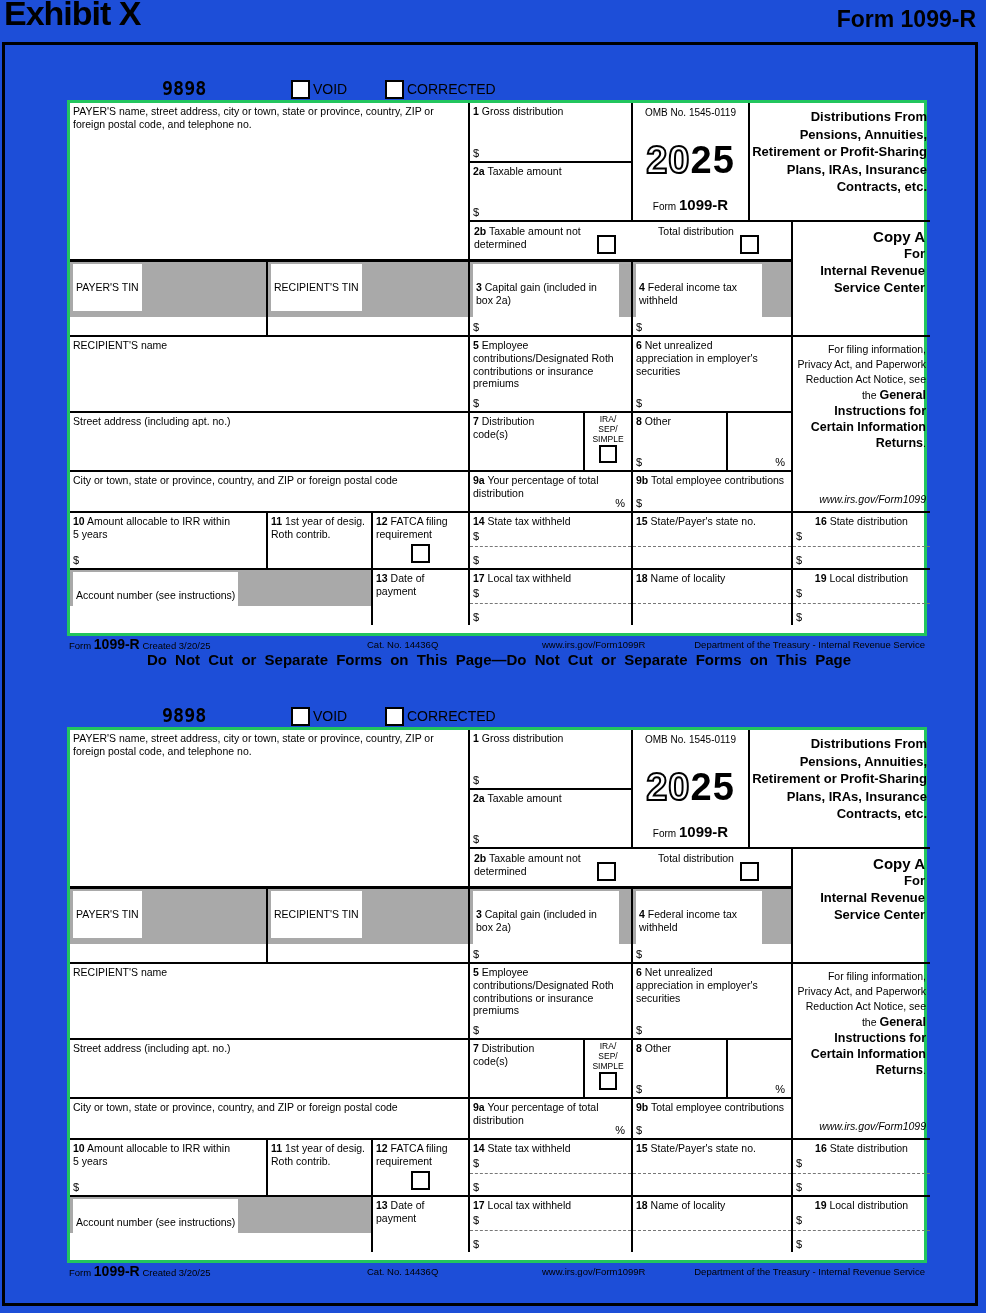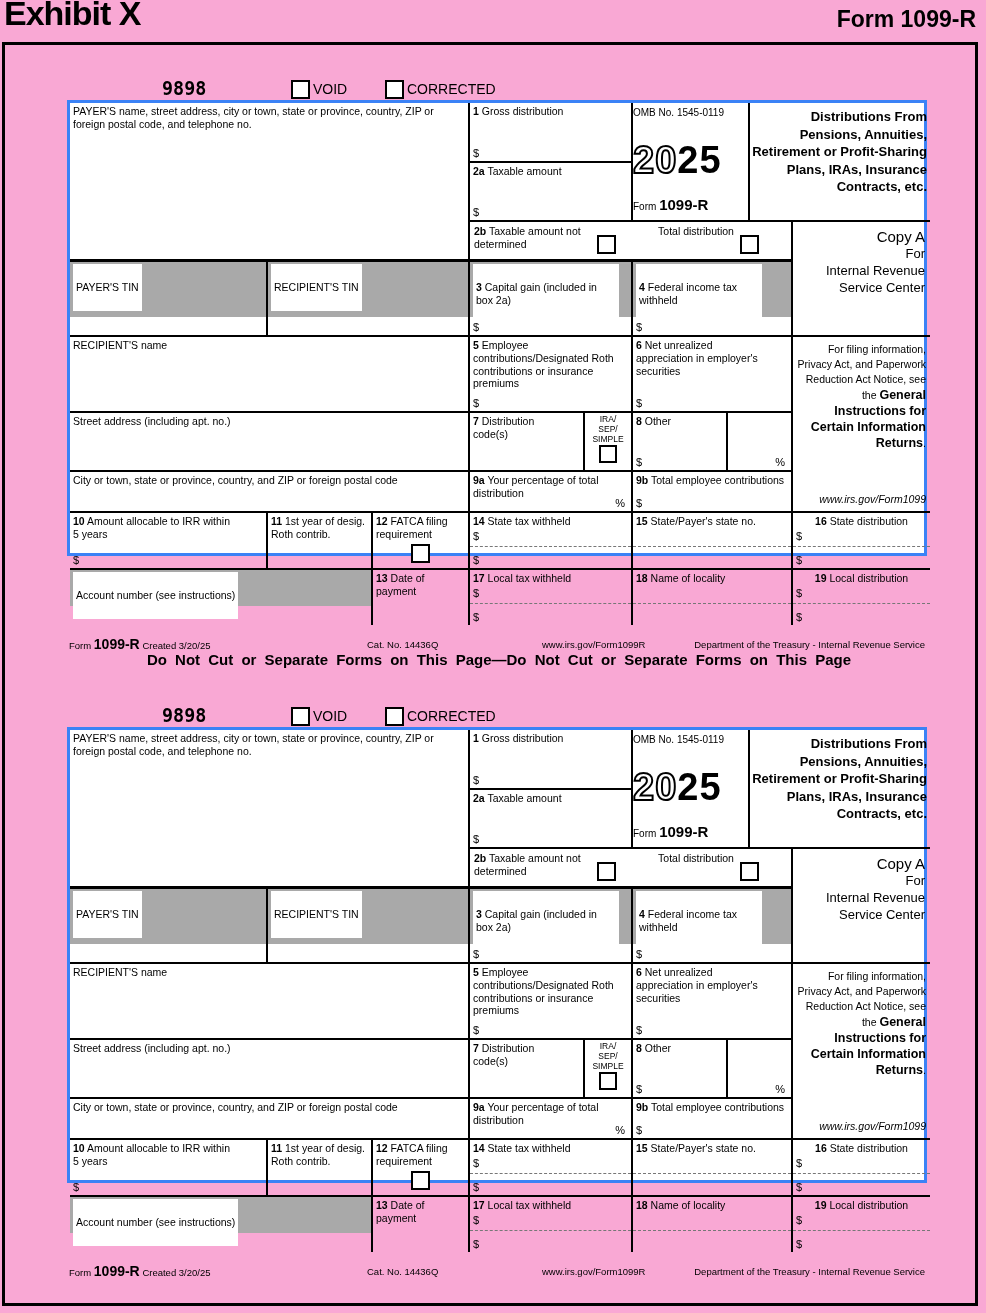--- a/index.html
+++ b/index.html
@@ -1,59 +1,59 @@
 <!DOCTYPE html>
 <html><head>
 <meta charset="utf-8">
 <style>
   html,body{margin:0;padding:0;background:#fff;}
-  .page{position:relative;width:986px;height:1313px;background:#f9a8d4;overflow:hidden;
+  .page{position:relative;width:986px;height:1313px;background:#1d4ed8;overflow:hidden;
         font-family:"Liberation Sans",sans-serif;color:#000;}
   .exhibit{position:absolute;left:4px;top:-6px;font-size:34px;font-weight:900;letter-spacing:-1px;}
   .top-form-title{position:absolute;right:10px;top:6px;font-size:23px;font-weight:bold;}
   .outer-border{position:absolute;left:2px;top:42px;width:976px;height:1264px;border:3px solid #000;box-sizing:border-box;}
   .cutline{position:absolute;left:70px;width:858px;top:651px;display:flex;justify-content:center;
            font-size:15px;font-weight:bold;word-spacing:4px;}
 
   .slot{position:absolute;left:67px;width:866px;height:580px;}
   .slot1{top:78px;} .slot2{top:705px;}
 
   
   .f-hdr{position:absolute;left:0;top:0;right:0;height:22px;}
   .code{position:absolute;left:95px;top:-2px;font-family:"DejaVu Sans Mono",monospace;
         font-size:20px;font-weight:bold;transform:scaleX(.92);transform-origin:left;}
   .hcb{position:absolute;top:2px;width:15px;height:15px;border:2px solid #000;background:#fff;}
   .vb{left:224px;} .cbx{left:318px;}
   .hlab{position:absolute;top:3px;font-size:14px;}
   .vl{left:246px;} .cl{left:340px;}
 
   
-  .f-box{position:absolute;left:0;top:22px;width:860px;height:456px;border:3px solid #3b82f6;box-sizing:border-box;background:#fff;}
+  .f-box{position:absolute;left:0;top:22px;width:860px;height:536px;border:3px solid #22c55e;box-sizing:border-box;background:#fff;}
   .c{position:absolute;box-sizing:border-box;border-right:2px solid #000;border-bottom:2px solid #000;
      font-size:10.5px;line-height:1.22;}
   .nr{border-right:none;text-align:center;} .nb{border-bottom:none;}
   .lb{padding:2px 3px;}
   .bn{font-weight:bold;}
   .d{position:absolute;left:3px;bottom:1px;font-size:11px;}
   .p{position:absolute;right:6px;bottom:1px;font-size:11px;}
   .cb{display:inline-block;width:15px;height:15px;border:2px solid #000;background:#fff;}
   .shade{position:absolute;left:0;top:0;right:0;background:#a9a9a9;}
   .wl{position:relative;display:inline-block;background:#fff;padding:17px 3px;}
   .sd1{position:absolute;left:3px;top:17px;font-size:11px;z-index:1;}
   .dash{position:absolute;left:0;right:0;top:33px;border-top:1px dashed #777;}
 
   
-  .omb-c{text-align:left;}
+  .omb-c{text-align:center;}
   .omb-t{margin-top:4px;font-size:10px;}
   .year{margin-top:22px;font-size:38px;font-weight:bold;letter-spacing:1px;line-height:1;}
   .y-out{color:#fff;-webkit-text-stroke:2px #000;}
   .fnum{position:absolute;bottom:6px;left:0;right:0;font-size:10px;}
   .fnum b{font-size:15px;}
   .title-a{text-align:right;font-weight:bold;font-size:13px;line-height:1.35;padding:5px 3px 0 0;}
-  .copya{text-align:right;padding:6px 5px 0 16px;font-weight:normal;}
+  .copya{text-align:right;padding:6px 5px 0 16px;font-weight:bold;}
   .copya .l1{font-size:15px;} .copya .l2,.copya .l3{font-size:13px;line-height:1.3;}
   .filing{text-align:right;padding:5px 4px;font-size:10.5px;line-height:1.42;}
   .filing b{font-size:12.5px;line-height:1.28;display:inline;}
   .url{position:absolute;right:4px;bottom:4px;font-style:italic;font-size:10.5px;}
   .b2b .t1{position:absolute;left:4px;top:3px;width:110px;}
   .b2b .k1{position:absolute;left:127px;top:13px;}
   .b2b .t2{position:absolute;left:188px;top:3px;width:76px;text-align:center;}
   .b2b .k2{position:absolute;left:270px;top:13px;}
   .ira{font-size:8.5px;text-align:center;line-height:1.15;padding-top:2px;}
   .ira .cb{width:14px;height:14px;margin-top:1px;}

